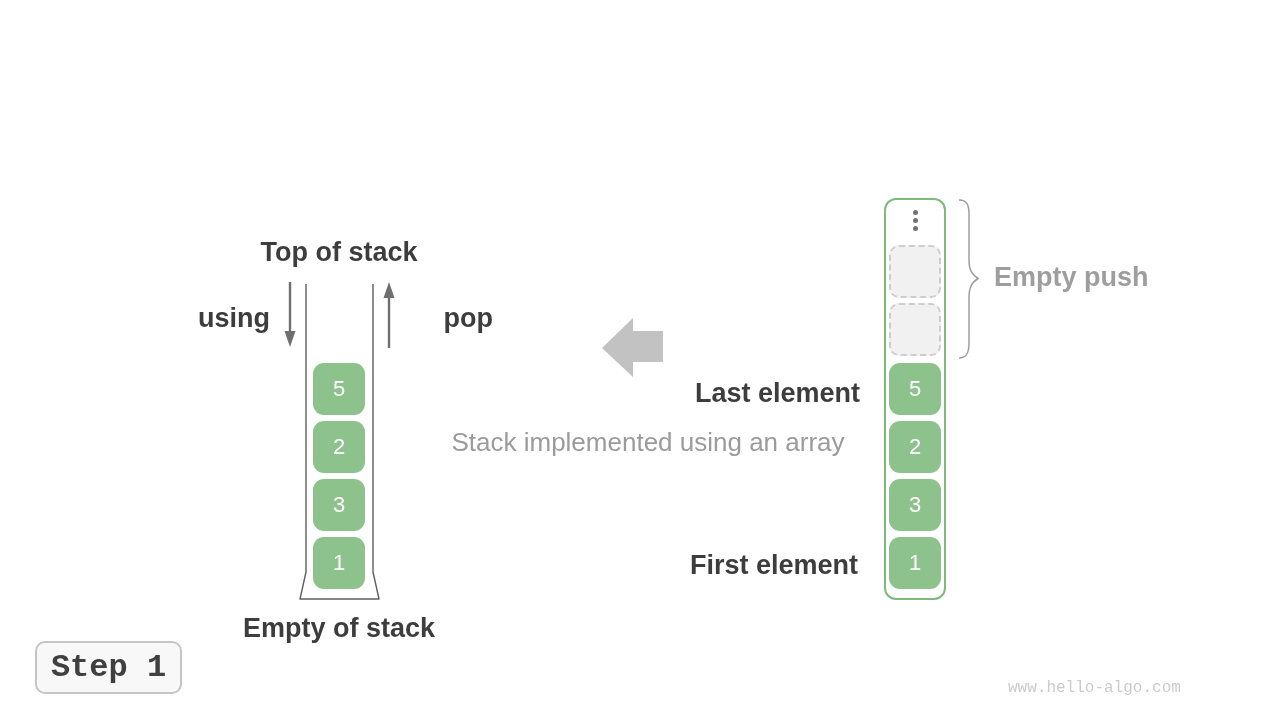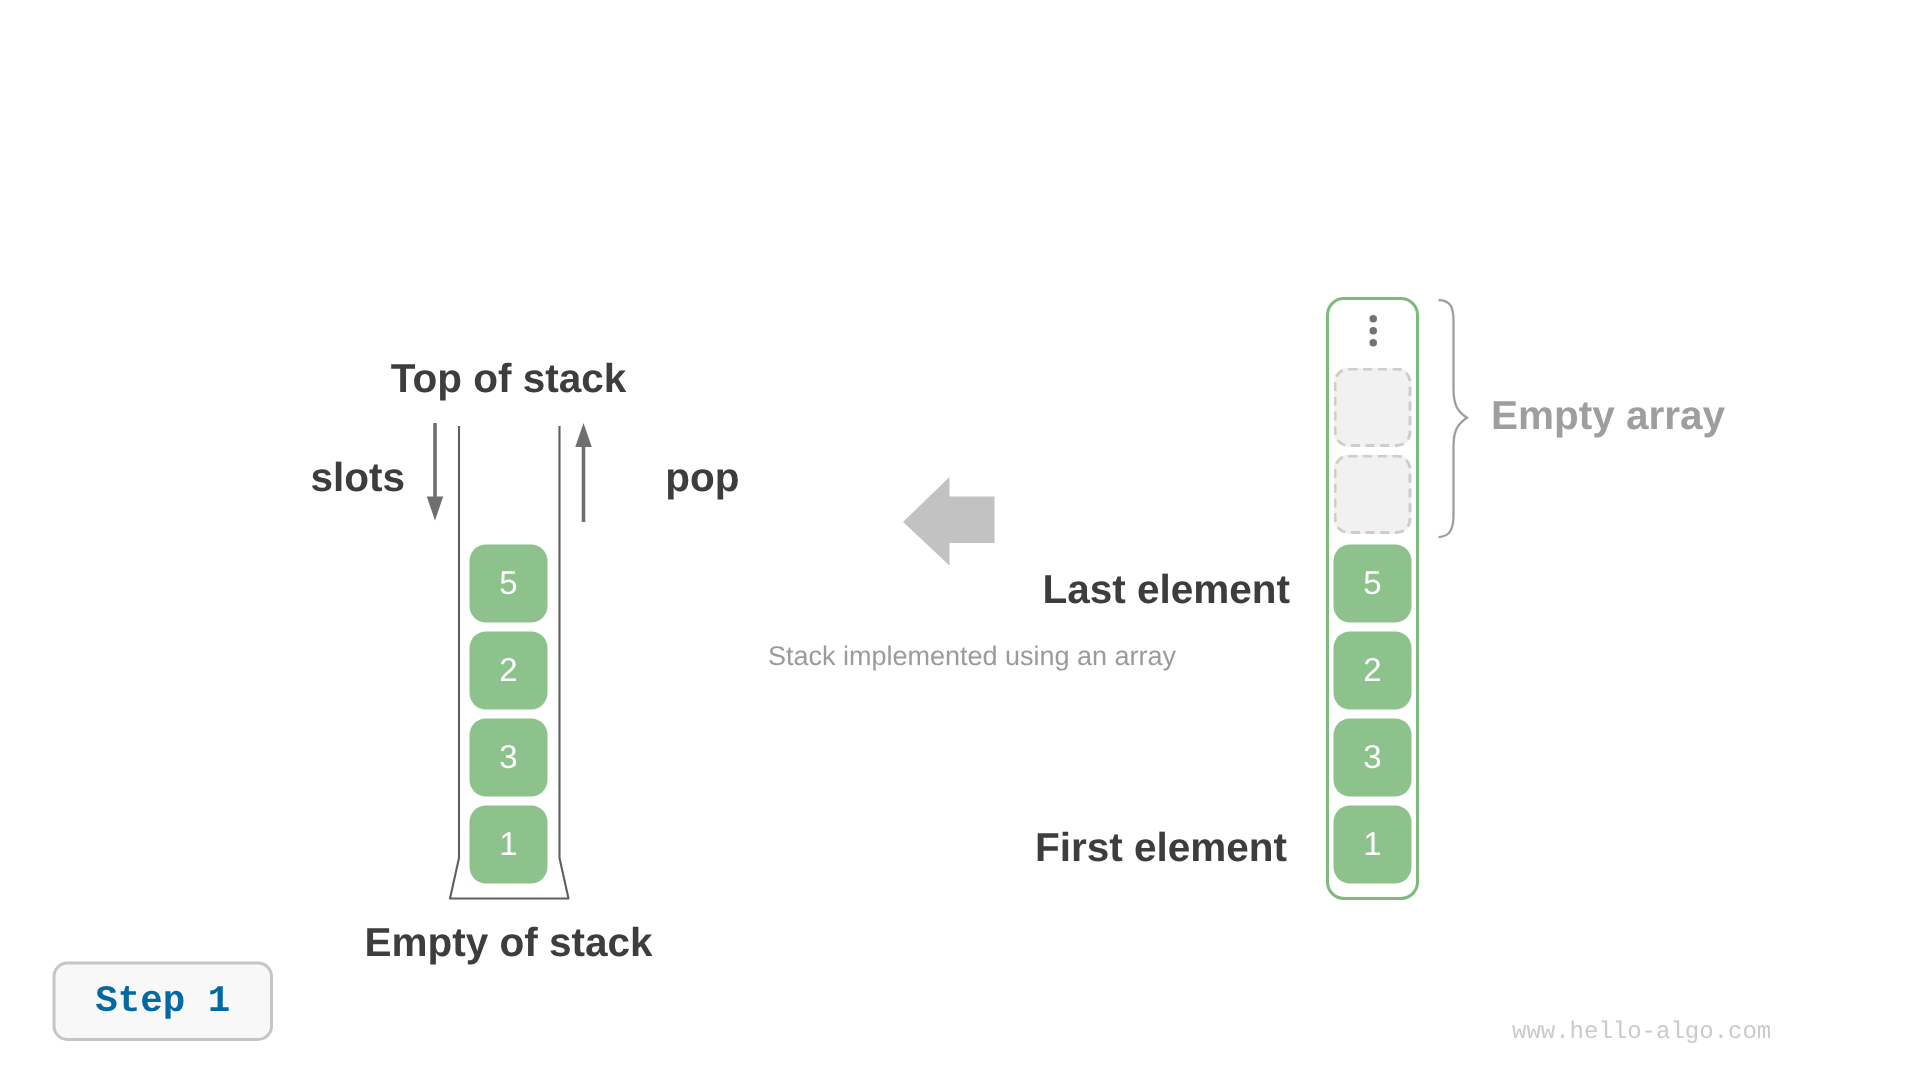--- a/index.html
+++ b/index.html
@@ -4,51 +4,51 @@
 <style>
   html,body{margin:0;padding:0;}
   body{width:1280px;height:720px;background:#ffffff;position:relative;overflow:hidden;
        font-family:"Liberation Sans",sans-serif;}
   .abs{position:absolute;}
   .lbl{position:absolute;font-family:"Liberation Sans",sans-serif;font-weight:bold;
        font-size:27px;color:#3d3d3d;line-height:25px;white-space:nowrap;}
   .lbl.center{text-align:center;}
   .lbl.right{text-align:right;}
   .muted{color:#9e9e9e;}
-  .caption{position:absolute;font-weight:400;font-size:18px;color:#9b9b9b;text-align:center;white-space:nowrap;}
+  .caption{position:absolute;font-weight:400;font-size:26px;color:#9b9b9b;text-align:center;white-space:nowrap;}
   .blk{position:absolute;width:52px;height:52px;background:#8dc28d;border-radius:11px;
        color:#ffffff;font-size:22px;display:flex;align-items:center;justify-content:center;}
   .slot{position:absolute;left:889px;width:52px;height:53px;background:#f1f1f1;
         border:2px dashed #cdcdcd;border-radius:10px;box-sizing:border-box;}
   .arr-container{position:absolute;left:884px;top:198px;width:62px;height:402px;
         border:2px solid #7dba7d;border-radius:12px;box-sizing:border-box;background:#ffffff;}
   .dots{position:absolute;left:0;right:0;top:10px;display:flex;flex-direction:column;
         align-items:center;gap:3px;}
   .dots i{width:5px;height:5px;border-radius:50%;background:#737373;display:block;}
   svg.abs{overflow:visible;}
   .step{position:absolute;left:35px;top:641px;width:147px;height:53px;background:#f8f8f8;
         border:2px solid #c5c5c5;border-radius:10px;box-sizing:border-box;
         display:flex;align-items:center;justify-content:center;}
   .step span{font-family:"Liberation Mono","DejaVu Sans Mono",monospace;font-weight:bold;
-        font-size:25px;color:#0369a1;white-space:pre;}
+        font-size:32px;color:#404040;white-space:pre;}
   .wm{position:absolute;left:1008px;top:679px;font-family:"Liberation Mono","DejaVu Sans Mono",monospace;
         font-size:16px;color:#cbcbcb;white-space:nowrap;}
 </style>
 </head>
 <body>
 
 <div class="abs" style="left:0;top:0;width:1280px;height:720px;">
 
   <div class="lbl center" style="left:229px;top:240px;width:220px;">Top of stack</div>
 
   <svg class="abs" style="left:295px;top:280px;" width="90" height="326" viewBox="0 0 90 326">
     <path d="M11 4 V292 L5 319 H84 L78 292 V4" fill="none" stroke="#5f5f5f" stroke-width="1.4" stroke-linejoin="round"></path>
   </svg>
 
-  <div class="lbl right" style="left:190px;top:306px;width:80px;">slots</div>
+  <div class="lbl right" style="left:190px;top:306px;width:80px;">using</div>
   <svg class="abs" style="left:283px;top:282px;" width="14" height="66">
     <line x1="7" y1="0" x2="7" y2="51" stroke="#6f6f6f" stroke-width="2.4"></line>
     <polygon points="1.5,49 12.5,49 7,65" fill="#6f6f6f"></polygon>
   </svg>
 
   <div class="lbl" style="left:413px;top:306px;width:80px;text-align:right;">pop</div>
   <svg class="abs" style="left:382px;top:282px;" width="14" height="66">
     <polygon points="7,0 1.5,16 12.5,16" fill="#6f6f6f"></polygon>
     <line x1="7" y1="14" x2="7" y2="66" stroke="#6f6f6f" stroke-width="2.4"></line>
   </svg>
@@ -78,21 +78,21 @@
 
   <div class="blk" style="left:889px;top:363px;">5</div>
   <div class="blk" style="left:889px;top:421px;">2</div>
   <div class="blk" style="left:889px;top:479px;">3</div>
   <div class="blk" style="left:889px;top:537px;">1</div>
 
   <svg class="abs" style="left:956px;top:199px;" width="24" height="160" viewBox="0 0 24 160">
     <path d="M3 1 C11 1 13 6 13 15 L13 60 C13 70 15 75 22 79.5 C15 84 13 89 13 99 L13 144 C13 153 11 159 3 159" fill="none" stroke="#9e9e9e" stroke-width="1.5"></path>
   </svg>
 
-  <div class="lbl muted" style="left:994px;top:265px;">Empty array</div>
+  <div class="lbl muted" style="left:994px;top:265px;">Empty push</div>
 
   <div class="lbl right" style="left:640px;top:553px;width:218px;">First element</div>
   <div class="lbl right" style="left:640px;top:381px;width:220px;">Last element</div>
 
   <div class="step">
     <span>Step 1</span>
   </div>
   <div class="wm">www.hello-algo.com</div>
 
 </div>

